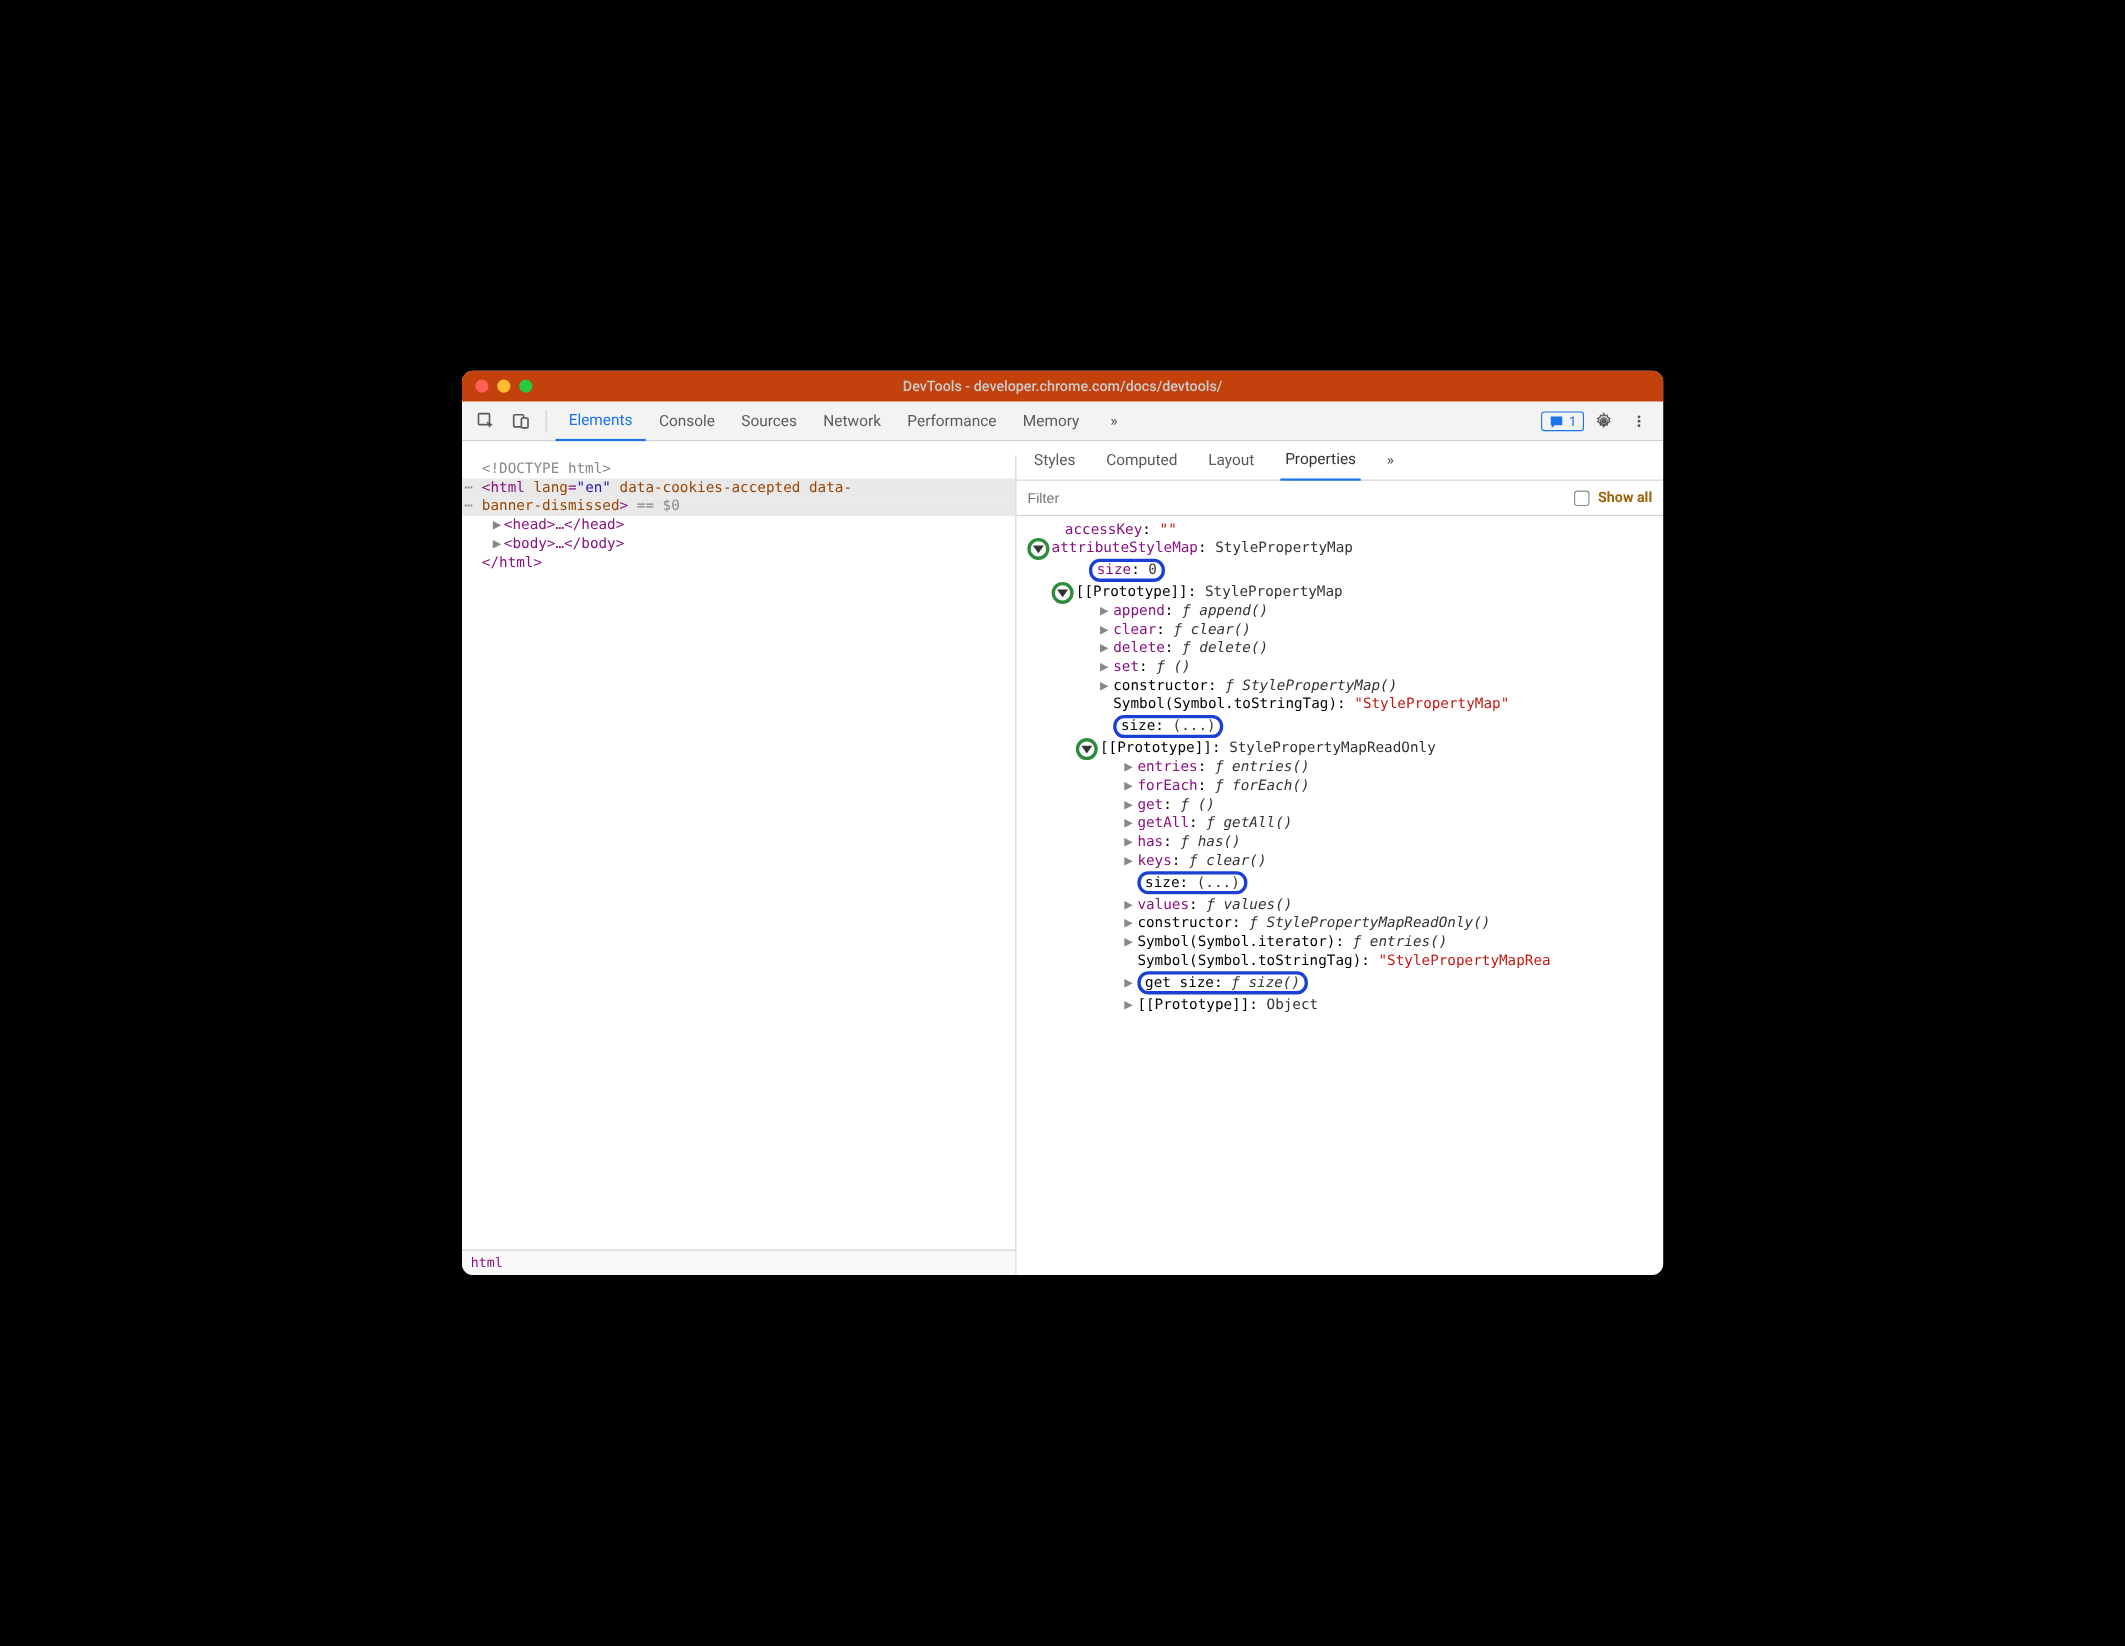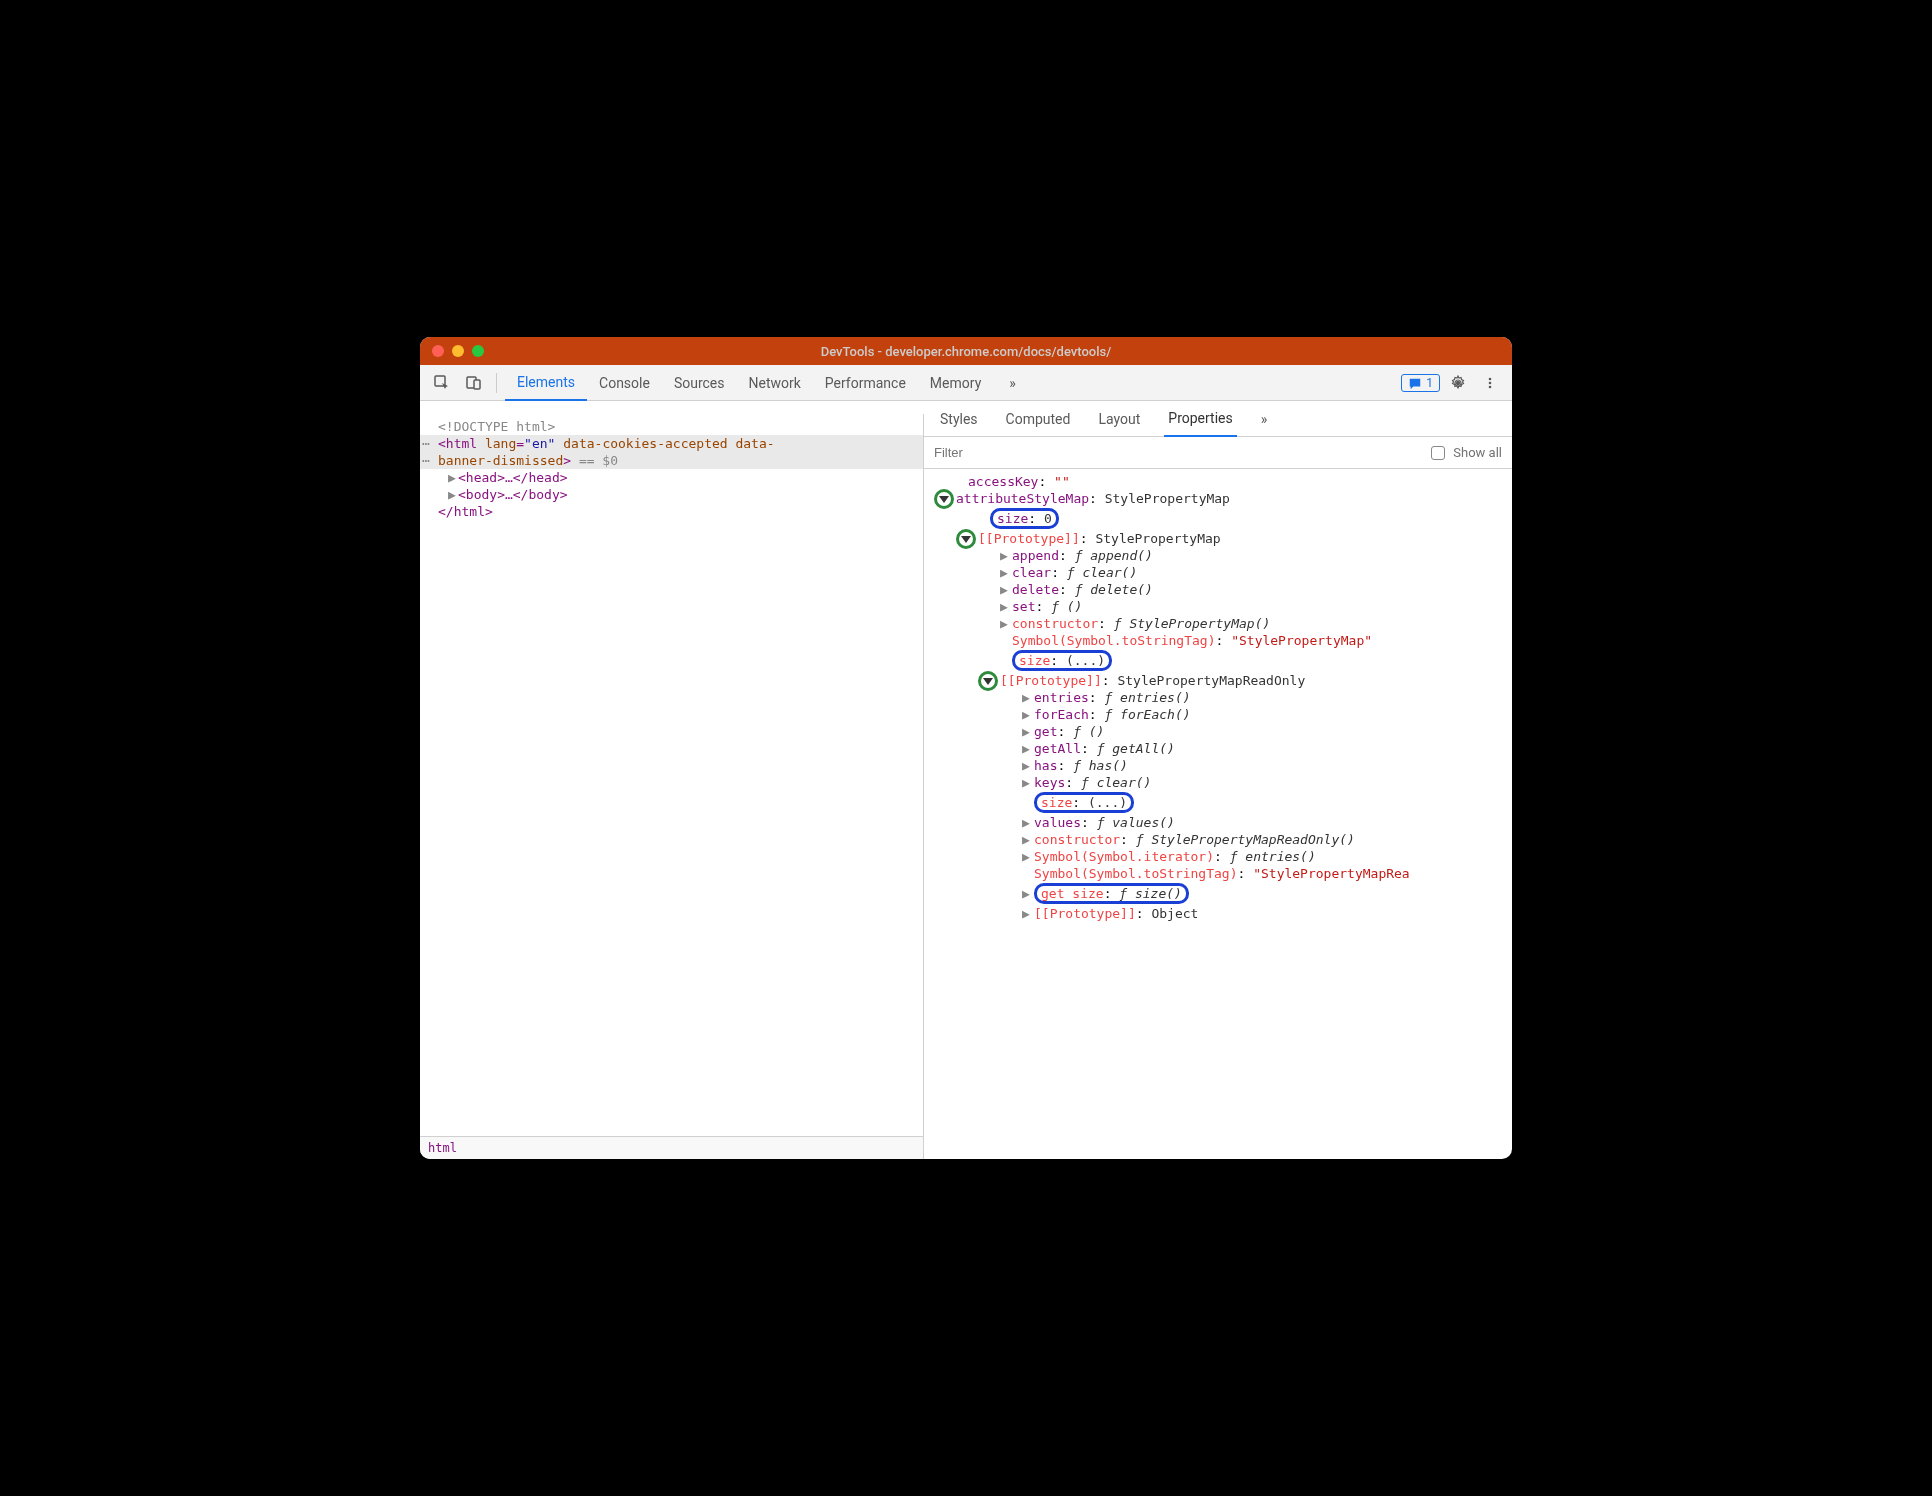--- a/index.html
+++ b/index.html
@@ -183,21 +183,21 @@
 .prop-row {
   padding: 1px 0;
   white-space: nowrap;
   position: relative;
 }
 .indent-0 { padding-left: 28px; }
 .indent-1 { padding-left: 50px; }
 .indent-2 { padding-left: 72px; }
 .indent-3 { padding-left: 94px; }
 .prop-name { color: #881280; }
-.prop-name.faded { color: #ef4444; }
+.prop-name.faded { color: #000000; }
 .prop-val-str { color: #c41a16; }
 .prop-val { color: #333; }
 .prop-func { font-style: italic; color: #333; }
 .f-sym { font-style: italic; color: #333; }
 .tri-r { color: #888; margin-right: 2px; display:inline-block; width:10px; }
 .green-circle {
   position: absolute;
   width: 20px; height: 20px;
   border: 3px solid #2e8b3c;
   border-radius: 50%;
@@ -314,21 +314,21 @@
             <div class="subtab">Styles</div>
             <div class="subtab">Computed</div>
             <div class="subtab">Layout</div>
             <div class="subtab active">Properties</div>
           </div>
         <div class="subtab">»</div>
       </div>
       <div class="filter-row">
         <input type="text" placeholder="Filter" style="">
         <div class="checkbox"></div>
-        <span style="font-size:13px;color:#737373;">Show all</span>
+        <span style="font-size:13px;color:#a16207;font-weight:bold;">Show all</span>
       </div>
       <div class="props" id="props-container">
           <div class="prop-row indent-0"><span class="tri-r"></span><span class="prop-name">accessKey</span><span>: </span><span class="prop-val-str">""</span></div>
           <div class="prop-row indent-0"><span class="green-circle" style="left:6px;top:-1px;">
               <span class="inner-tri"></span>
             </span><span class="prop-name">attributeStyleMap</span><span>: </span><span class="prop-val">StylePropertyMap</span></div>
           <div class="prop-row indent-1"><span class="tri-r"></span><span class="blue-box"><span class="prop-name">size</span><span>: </span><span class="prop-val">0</span></span></div>
           <div class="prop-row indent-1"><span class="green-circle" style="left:28px;top:-1px;">
               <span class="inner-tri"></span>
             </span><span class="prop-name faded">[[Prototype]]</span><span>: </span><span class="prop-val">StylePropertyMap</span></div>

